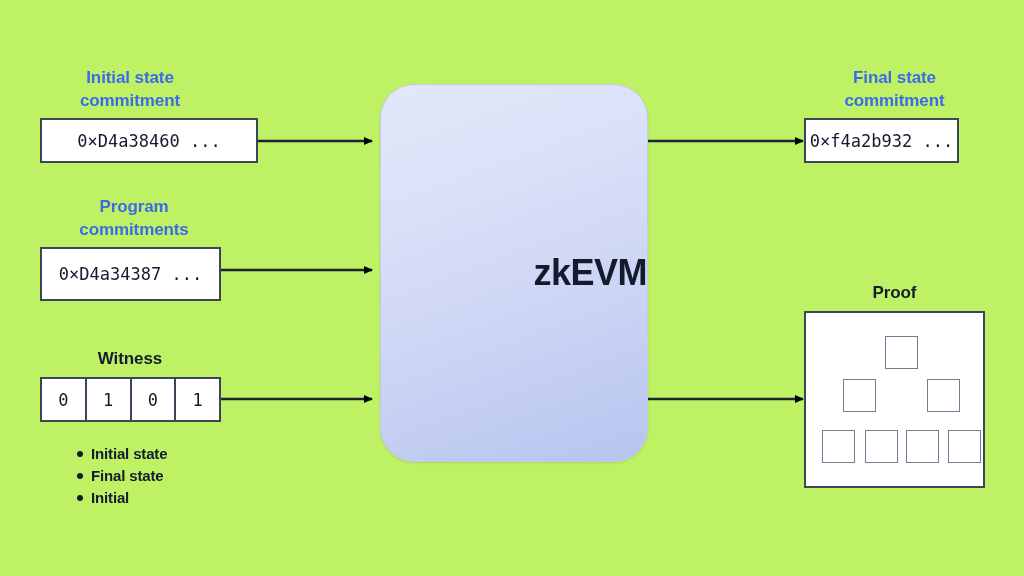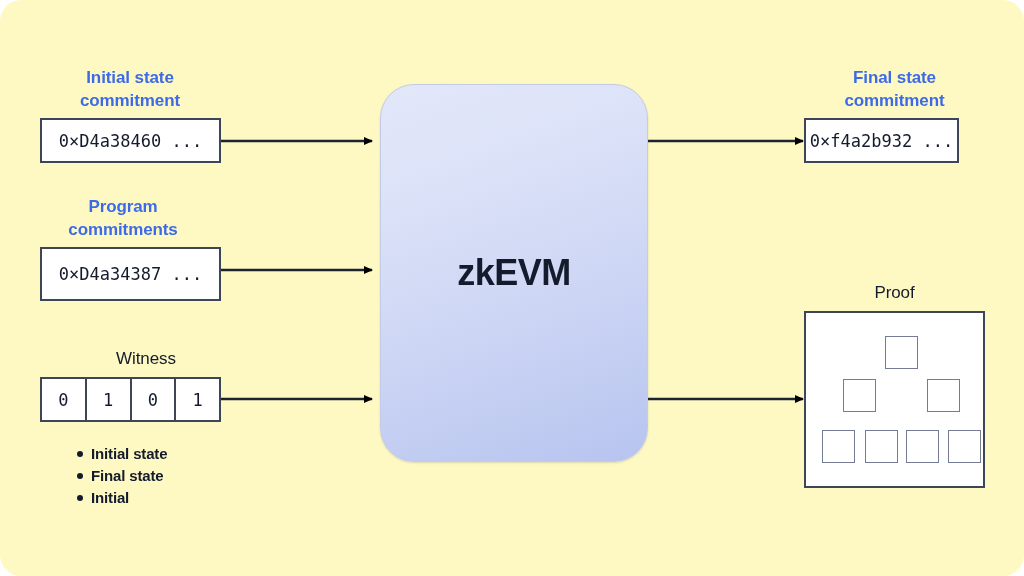--- a/index.html
+++ b/index.html
@@ -14,42 +14,41 @@
     overflow: hidden;
     font-family: "Liberation Sans", sans-serif;
     -webkit-font-smoothing: antialiased;
   }
 
   #stage {
     position: absolute;
     left: 0; top: 0;
     width: 1024px;
     height: 576px;
-    background: #fef9c3;
-    border-radius: 21px;
+    background: #bef264;
   }
 
   
   .abs { position: absolute; }
 
   
   .blue-label {
     color: #3d6ae8;
     font-weight: bold;
     font-size: 17px;
     line-height: 23px;
     text-align: center;
     letter-spacing: -0.1px;
     white-space: pre-line;
   }
 
   
   .dark-label {
     color: #141b2d;
-    font-weight: normal;
+    font-weight: bold;
     font-size: 17px;
     line-height: 23px;
     text-align: center;
     letter-spacing: -0.1px;
   }
 
   
   .mono-box {
     box-sizing: border-box;
     border: 2px solid #3d4657;
@@ -187,47 +186,47 @@
     <line x1="955" y1="437" x2="936" y2="412" stroke="#3d4657" stroke-width="1.4" marker-end="url(#smallhead)"></line>
 
     <line x1="861" y1="370" x2="889" y2="355" stroke="#3d4657" stroke-width="1.4" marker-end="url(#smallhead)"></line>
 
     <line x1="932" y1="370" x2="901" y2="355" stroke="#3d4657" stroke-width="1.4" marker-end="url(#smallhead)"></line>
   </svg>
 
   <div class="abs blue-label" style="left:40px; top:66px; width:180px;">Initial state
 commitment</div>
 
-  <div class="abs mono-box" style="left:40px; top:118px; width:181px; height:45px;">
+  <div class="abs mono-box" style="left:40px; top:118px; width:218px; height:45px;">
     <span class="mono-text">0×D4a38460 ...</span>
   </div>
 
-  <div class="abs blue-label" style="left:33px; top:195px; width:180px;">Program
+  <div class="abs blue-label" style="left:44px; top:195px; width:180px;">Program
 commitments</div>
 
   <div class="abs mono-box" style="left:40px; top:247px; width:181px; height:54px;">
     <span class="mono-text">0×D4a34387 ...</span>
   </div>
 
-  <div class="abs dark-label" style="left:56px; top:347px; width:180px;">Witness</div>
+  <div class="abs dark-label" style="left:40px; top:347px; width:180px;">Witness</div>
 
   <div class="abs witness-row" style="left:40px; top:377px; width:181px; height:45px;">
     <div class="witness-cell">0</div>
     <div class="witness-cell">1</div>
     <div class="witness-cell">0</div>
     <div class="witness-cell">1</div>
   </div>
 
   <ul class="abs bullets" style="left:77px; top:443px; width:170px;">
     <li>Initial state</li>
     <li>Final state</li>
     <li>Initial</li>
   </ul>
 
-  <div class="abs zkevm" style="left:380px; top:84px; width:268px; height:378px;">
+  <div class="abs zkevm" style="left:380px; top:84px; width:268px; height:378px;justify-content:flex-end;">
     <span class="zkevm-label">zkEVM</span>
   </div>
 
   <div class="abs blue-label" style="left:804px; top:66px; width:181px;">Final state
 commitment</div>
 
   <div class="abs mono-box" style="left:804px; top:118px; width:155px; height:45px;">
     <span class="mono-text">0×f4a2b932 ...</span>
   </div>
 

